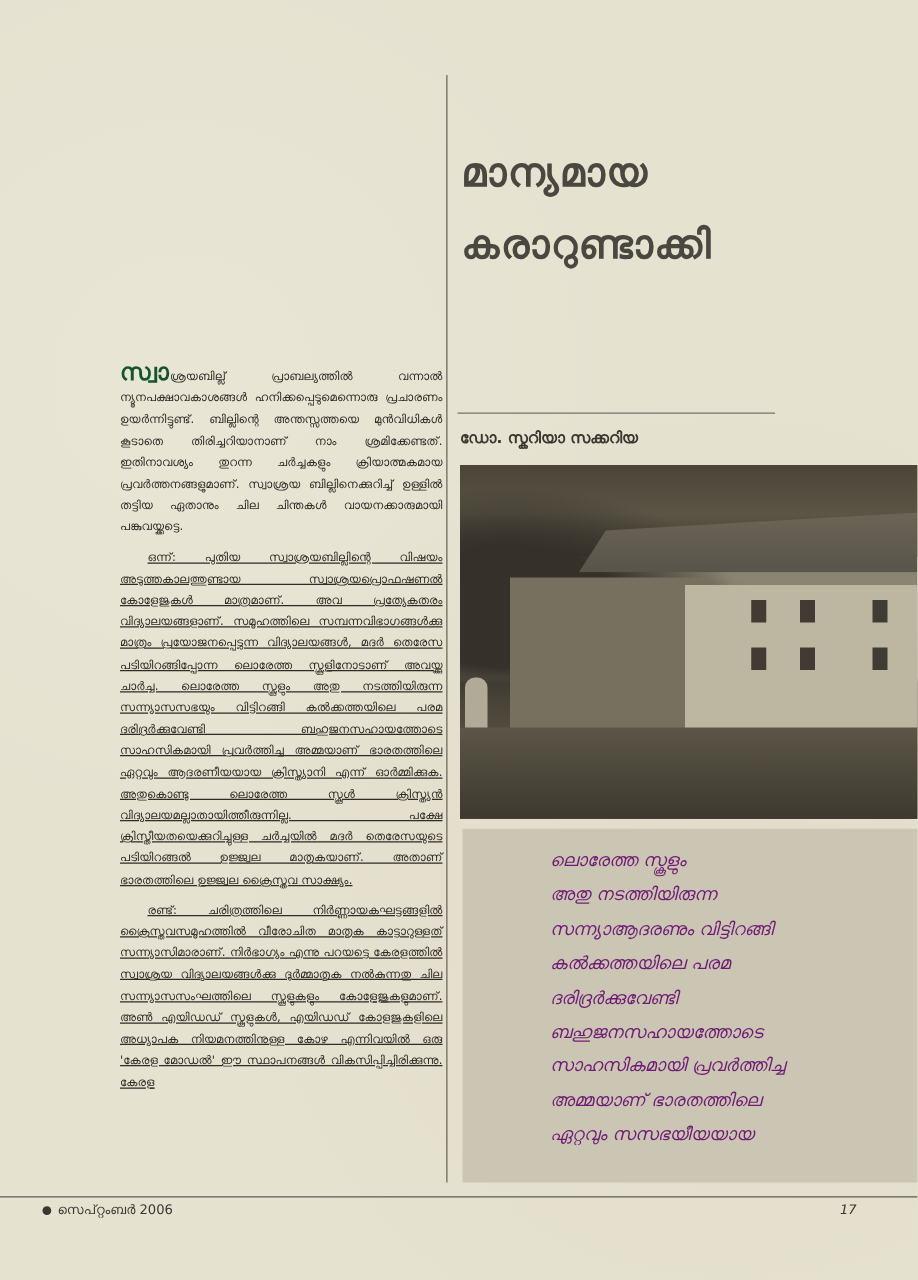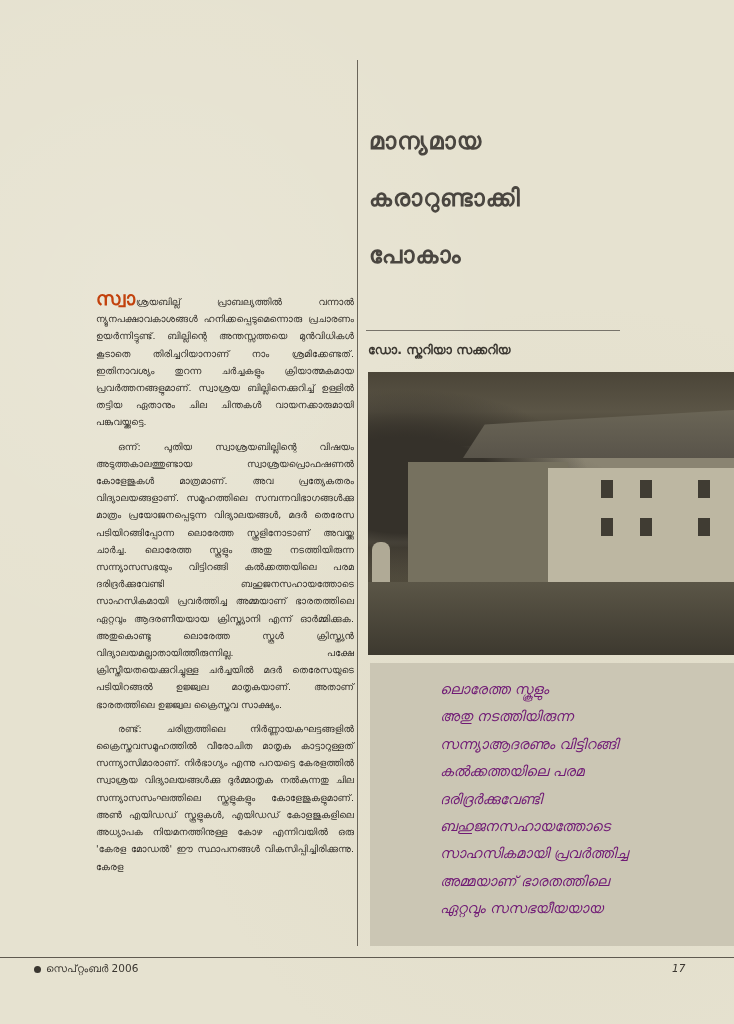--- a/index.html
+++ b/index.html
@@ -14,26 +14,26 @@
     }
     .col-rule {
       position:absolute; left:357px; top:60px; width:1px; height:886px; background:#6a655a;
     }
     .body-col {
       position:absolute; left:96px; top:290px; width:258px;
       font-size:9.4px; line-height:17.2px; color:#2f2b26;
       text-align:justify; letter-spacing:0.1px;
     }
     .body-col p { margin:0; text-indent:0; }
-    .body-col p.indent { text-indent:22px; margin-top:7px; }
-    .dropcap-lead { font-family:"DejaVu Serif", serif; font-weight:bold; font-size:19px; letter-spacing:1px; color:#c2410c; }
+    .body-col p.indent { text-indent:22px; margin-top:7px;text-decoration:underline; }
+    .dropcap-lead { font-family:"DejaVu Serif", serif; font-weight:bold; font-size:19px; letter-spacing:1px; color:#14532d; }
     .headline {
       position:absolute; left:369px; top:112px; width:260px;
-      font-family:Liberation Sans, sans-serif; font-weight:bold;
-      font-size:24px; line-height:57px; color:#4a4640; letter-spacing:1px;
+      font-family:Liberation Mono, monospace; font-weight:bold;
+      font-size:32px; line-height:57px; color:#4a4640; letter-spacing:1px;
     }
     .headline div { white-space:nowrap; }
     .byline-rule { position:absolute; left:366px; top:330px; width:254px; height:1px; background:#77736a; }
     .byline {
       position:absolute; left:368px; top:342px; font-size:12.5px; font-weight:bold; color:#3a3630; white-space:nowrap;
     }
     .photo {
       position:absolute; left:368px; top:372px; width:366px; height:283px;
       background:
         linear-gradient(180deg, #4b4538 0%, #5b5546 14%, #3f3a2f 26%, transparent 26%),
@@ -70,21 +70,20 @@
     .footer-right { position:absolute; left:672px; top:962px; font-size:10.5px; color:#3a3630;font-style:italic; }
   </style>
 </head>
 <body>
 
 <div class="col-rule"></div>
 
 <div class="headline">
   <div>മാന്യമായ</div>
   <div>കരാറുണ്ടാക്കി</div>
-  <div>പോകാം</div>
 </div>
 
 <div class="byline-rule"></div>
 <div class="byline">ഡോ. സ്കറിയാ സക്കറിയ</div>
 
 <div class="body-col">
   <p><span class="dropcap-lead">സ്വാ</span><span>ശ്രയബില്ല് പ്രാബല്യത്തിൽ വന്നാൽ ന്യൂനപക്ഷാവകാശങ്ങൾ ഹനിക്കപ്പെടുമെന്നൊരു പ്രചാരണം ഉയർന്നിട്ടുണ്ട്. ബില്ലിന്റെ അന്തസ്സത്തയെ മുൻവിധികൾ കൂടാതെ തിരിച്ചറിയാനാണ് നാം ശ്രമിക്കേണ്ടത്. ഇതിനാവശ്യം തുറന്ന ചർച്ചകളും ക്രിയാത്മകമായ പ്രവർത്തനങ്ങളുമാണ്. സ്വാശ്രയ ബില്ലിനെക്കുറിച്ച് ഉള്ളിൽ തട്ടിയ ഏതാനും ചില ചിന്തകൾ വായനക്കാരുമായി പങ്കുവയ്ക്കട്ടെ.</span></p>
   <p class="indent">ഒന്ന്: പുതിയ സ്വാശ്രയബില്ലിന്റെ വിഷയം അടുത്തകാലത്തുണ്ടായ സ്വാശ്രയപ്രൊഫഷണൽ കോളേജുകൾ മാത്രമാണ്. അവ പ്രത്യേകതരം വിദ്യാലയങ്ങളാണ്. സമൂഹത്തിലെ സമ്പന്നവിഭാഗങ്ങൾക്കു മാത്രം പ്രയോജനപ്പെടുന്ന വിദ്യാലയങ്ങൾ, മദർ തെരേസ പടിയിറങ്ങിപ്പോന്ന ലൊരേത്ത സ്കൂളിനോടാണ് അവയ്ക്കു ചാർച്ച. ലൊരേത്ത സ്കൂളും അതു നടത്തിയിരുന്ന സന്ന്യാസസഭയും വിട്ടിറങ്ങി കൽക്കത്തയിലെ പരമ ദരിദ്രർക്കുവേണ്ടി ബഹുജനസഹായത്തോടെ സാഹസികമായി പ്രവർത്തിച്ച അമ്മയാണ് ഭാരതത്തിലെ ഏറ്റവും ആദരണീയയായ ക്രിസ്ത്യാനി എന്ന് ഓർമ്മിക്കുക. അതുകൊണ്ടു ലൊരേത്ത സ്കൂൾ ക്രിസ്ത്യൻ വിദ്യാലയമല്ലാതായിത്തീരുന്നില്ല. പക്ഷേ ക്രിസ്തീയതയെക്കുറിച്ചുള്ള ചർച്ചയിൽ മദർ തെരേസയുടെ പടിയിറങ്ങൽ ഉജ്ജ്വല മാതൃകയാണ്. അതാണ് ഭാരതത്തിലെ ഉജ്ജ്വല ക്രൈസ്തവ സാക്ഷ്യം.</p>
   <p class="indent">രണ്ട്: ചരിത്രത്തിലെ നിർണ്ണായകഘട്ടങ്ങളിൽ ക്രൈസ്തവസമൂഹത്തിൽ വീരോചിത മാതൃക കാട്ടാറുള്ളത് സന്ന്യാസിമാരാണ്. നിർഭാഗ്യം എന്നു പറയട്ടെ കേരളത്തിൽ സ്വാശ്രയ വിദ്യാലയങ്ങൾക്കു ദുർമ്മാതൃക നൽകുന്നതു ചില സന്ന്യാസസംഘത്തിലെ സ്കൂളുകളും കോളേജുകളുമാണ്. അൺ എയിഡഡ് സ്കൂളുകൾ, എയിഡഡ് കോളജുകളിലെ അധ്യാപക നിയമനത്തിനുള്ള കോഴ എന്നിവയിൽ ഒരു 'കേരള മോഡൽ' ഈ സ്ഥാപനങ്ങൾ വികസിപ്പിച്ചിരിക്കുന്നു. കേരള</p>
 </div>

